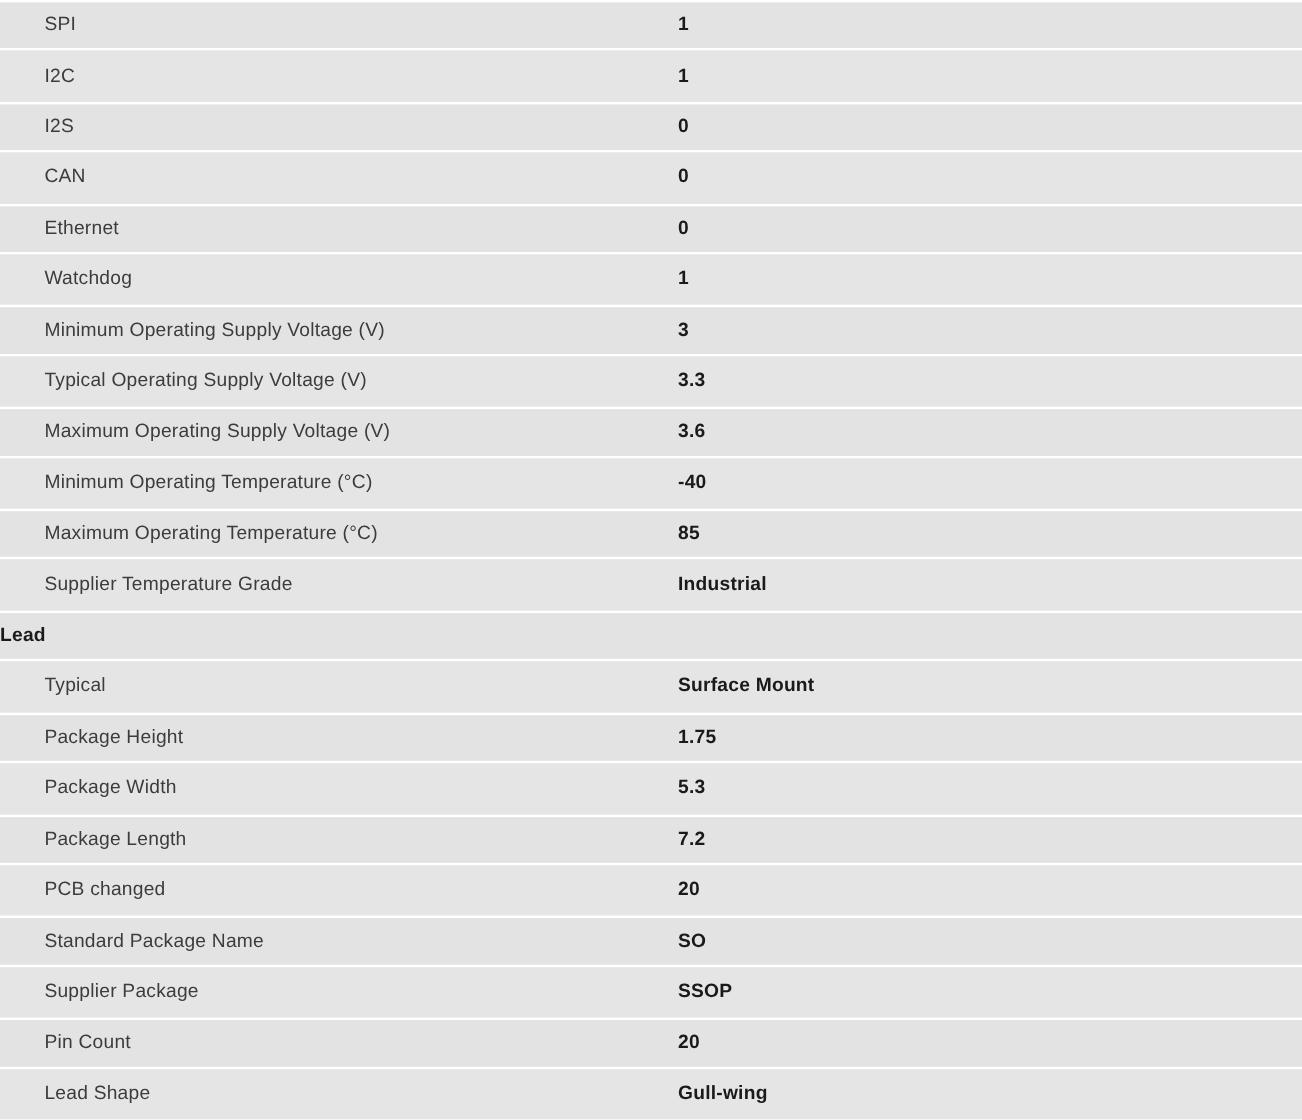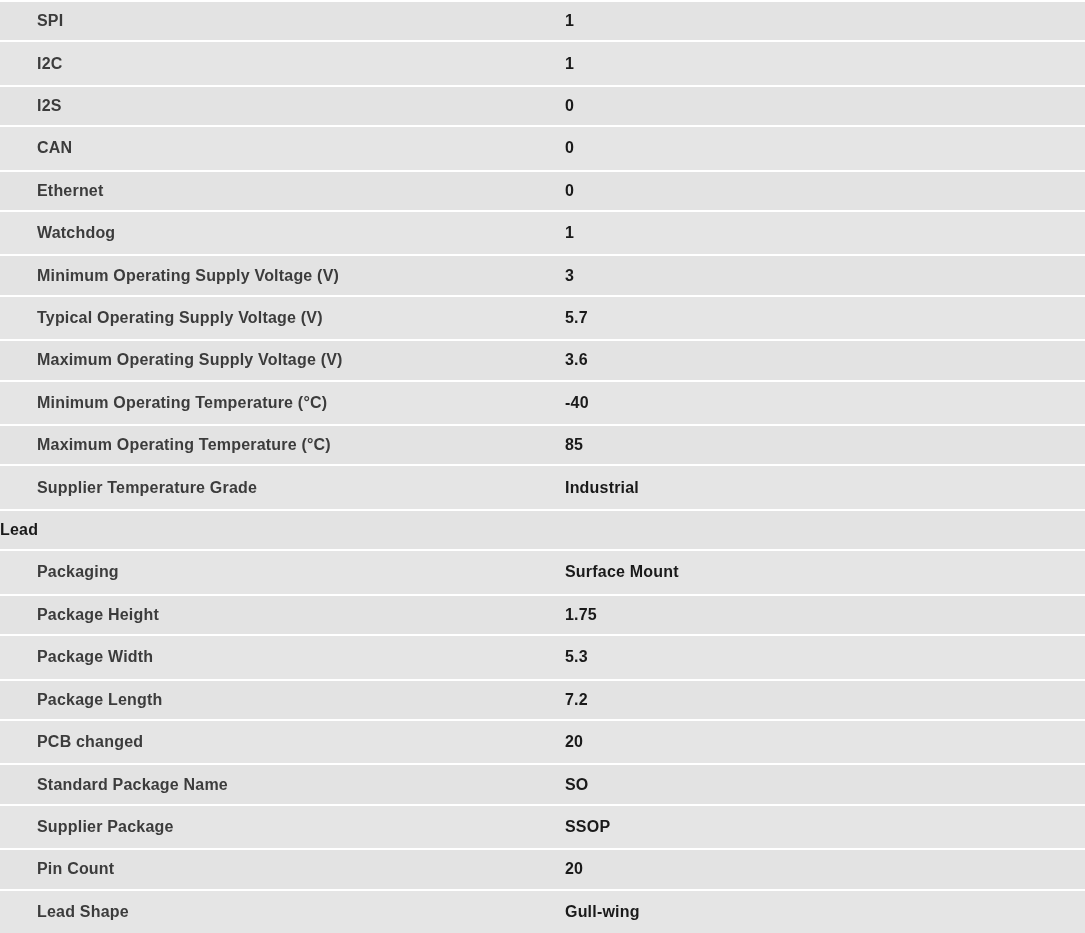--- a/index.html
+++ b/index.html
@@ -27,21 +27,21 @@
   }
   .cell {
     font-size: 16px;
     line-height: 1;
     white-space: nowrap;
   }
   .cell.label {
     margin-left: 37px;
     width: 528px;
     color: #3c3c3c;
-    font-weight: 700;
+    font-weight: 400;
     letter-spacing: 0.2px;
   }
   .cell.value {
     color: #1a1a1a;
     font-weight: 700;
     letter-spacing: 0.2px;
   }
 </style>
 </head>
 <body>
@@ -77,21 +77,21 @@
     <div class="cell value">1</div>
   </div>
 
   <div class="row striped">
     <div class="cell label">Minimum Operating Supply Voltage (V)</div>
     <div class="cell value">3</div>
   </div>
 
   <div class="row">
     <div class="cell label">Typical Operating Supply Voltage (V)</div>
-    <div class="cell value">5.7</div>
+    <div class="cell value">3.3</div>
   </div>
 
   <div class="row striped">
     <div class="cell label">Maximum Operating Supply Voltage (V)</div>
     <div class="cell value">3.6</div>
   </div>
 
   <div class="row">
     <div class="cell label">Minimum Operating Temperature (°C)</div>
     <div class="cell value">-40</div>
@@ -105,21 +105,21 @@
   <div class="row">
     <div class="cell label">Supplier Temperature Grade</div>
     <div class="cell value">Industrial</div>
   </div>
 
   <div class="row striped">
     <div class="cell value">Lead</div>
   </div>
 
   <div class="row">
-    <div class="cell label">Packaging</div>
+    <div class="cell label">Typical</div>
     <div class="cell value">Surface Mount</div>
   </div>
 
   <div class="row striped">
     <div class="cell label">Package Height</div>
     <div class="cell value">1.75</div>
   </div>
 
   <div class="row">
     <div class="cell label">Package Width</div>

